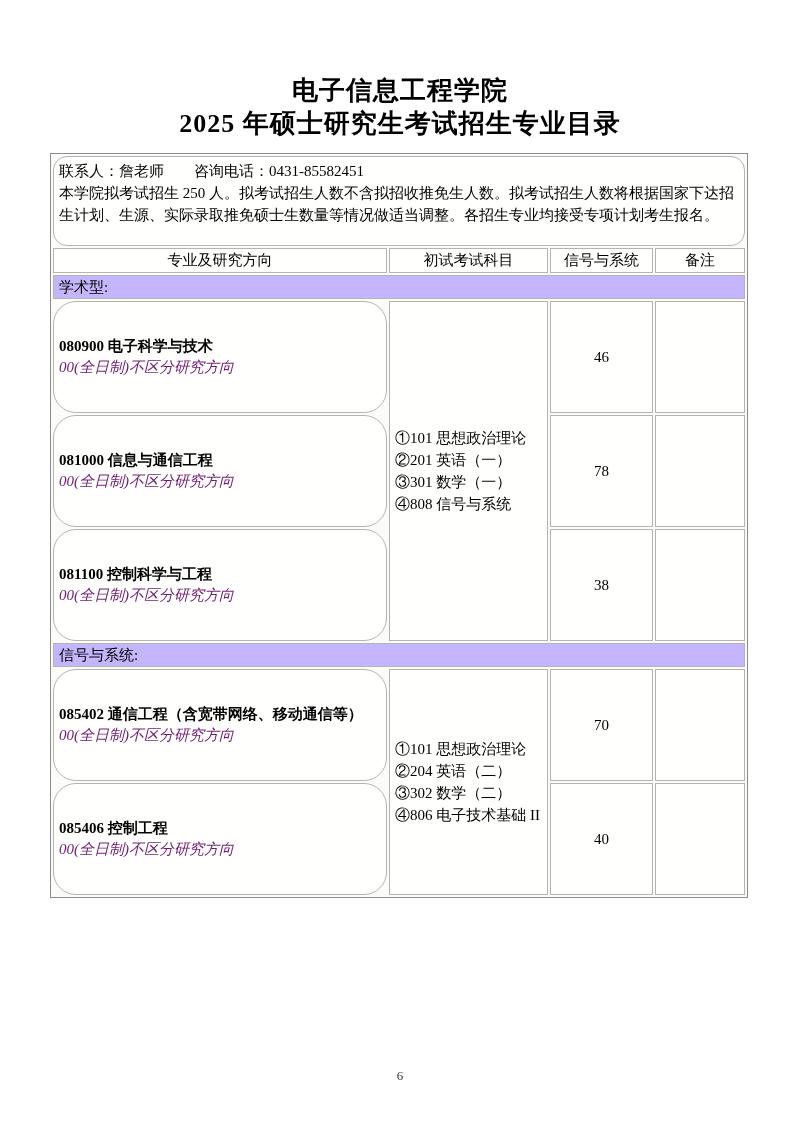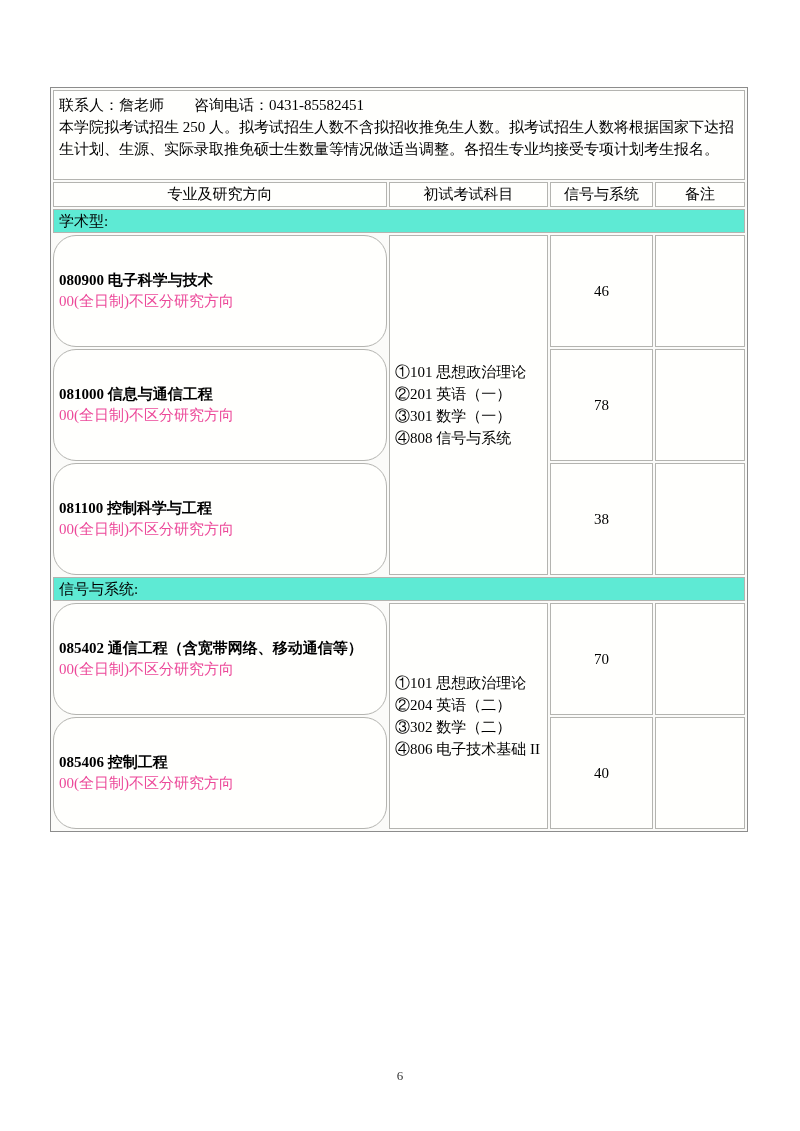--- a/index.html
+++ b/index.html
@@ -39,51 +39,54 @@
   tr.head-row td {
     height: 24px;
     text-align: center;
     vertical-align: middle;
   }
   tr.intro-row td {
     height: 90px;
     vertical-align: top;
     line-height: 22px;
     padding-top: 3px;
+    border-radius: 14px;
   }
   .intro-contact { white-space: pre-wrap; }
   tr.section-row td {
     height: 24px;
-    background: #5eead4;
+    background: #c4b5fd;
     vertical-align: middle;
     line-height: 18px;
   }
   tr.prog-row td { height: 112px; }
   td.prog-cell { vertical-align: middle; border-radius: 23px; }
   .prog-name { font-weight: bold; line-height: 21px; }
-  .prog-dir { line-height: 21px; color: #ec4899; }
+  .prog-dir { line-height: 21px; color: #701a75; font-style: italic; }
   td.subjects-cell { vertical-align: middle; line-height: 22px; }
   td.quota-cell { text-align: center; vertical-align: middle; }
   td.remark-cell { vertical-align: middle; }
 
   .page-number {
     position: absolute;
     top: 1068px; left: 0;
     width: 100%;
     text-align: center;
     font-size: 13px;
     color: #333;
   }
 </style>
 </head>
 <body>
 
 <div class="page">
 
   <div class="titles">
+    <div class="title-line">电子信息工程学院</div>
+    <div class="title-line">2025 年硕士研究生考试招生专业目录</div>
   </div>
 
   <table class="catalog">
     <colgroup>
       <col style="width:334px">
       <col style="width:159px">
       <col style="width:103px">
       <col style="width:90px">
     </colgroup>
     <tbody>

